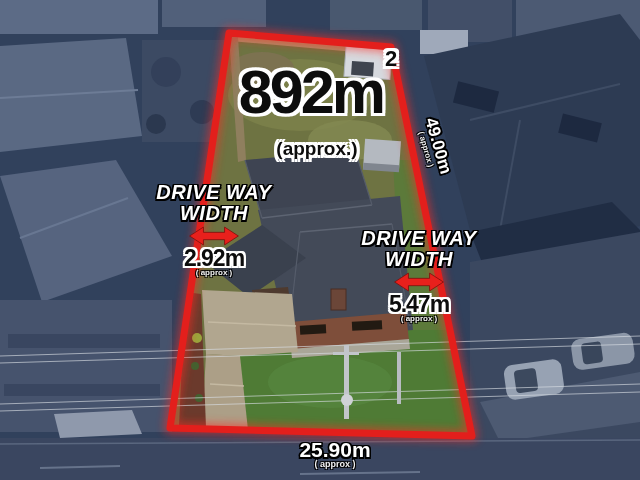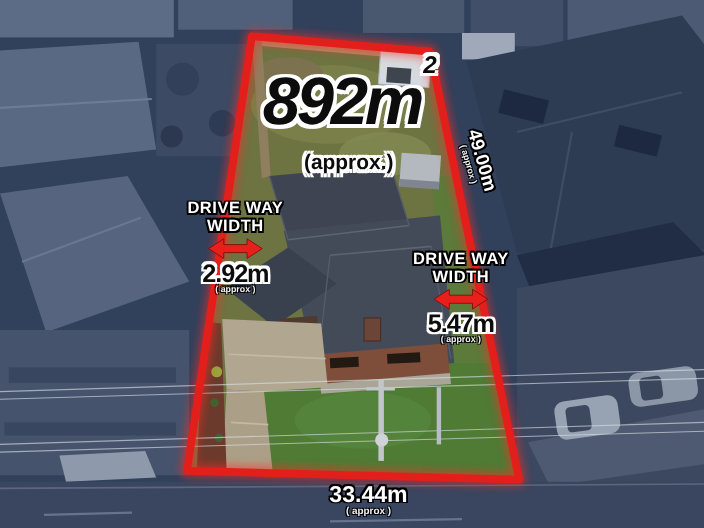--- a/index.html
+++ b/index.html
@@ -25,27 +25,27 @@
   .ob{
     color:#fff;font-weight:800;
     text-shadow:-1.5px -1.5px 0 #000,1.5px -1.5px 0 #000,-1.5px 1.5px 0 #000,1.5px 1.5px 0 #000,
                 -1.5px 0 0 #000,1.5px 0 0 #000,0 -1.5px 0 #000,0 1.5px 0 #000;
   }
   .ob-sm{
     color:#f2f2f2;font-weight:700;
     text-shadow:-1px -1px 0 #000,1px -1px 0 #000,-1px 1px 0 #000,1px 1px 0 #000;
   }
   #area-label{left:212px;top:64px;width:210px;}
-  .area-value{font-size:61px;letter-spacing:-3px;line-height:0.95;font-style:italic;}
+  .area-value{font-size:61px;letter-spacing:-3px;line-height:0.95;}
   .area-value sup{font-size:22px;letter-spacing:0;position:relative;top:-26px;left:2px;}
   .area-approx{font-size:19px;letter-spacing:0px;margin-top:17px;}
   .dw{width:128px;}
   #dw-left{left:150px;top:182px;}
   #dw-right{left:355px;top:228px;}
-  .dw-label{font-size:15px;letter-spacing:.5px;}
+  .dw-label{font-size:20px;letter-spacing:.5px;font-style:italic;}
   .dw-arrow{display:block;margin:1px auto 0;width:52px;height:22px;}
   .dw-value{font-size:23px;letter-spacing:-1px;margin-top:-1px;}
   .dw-approx{font-size:8px;margin-top:-1px;}
   #depth-label{left:374px;top:134px;width:120px;transform:rotate(74deg);}
   .depth-value{font-size:17px;letter-spacing:0;}
   .depth-approx{font-size:8px;}
   #frontage-label{left:281px;top:439px;width:108px;}
   .front-value{font-size:21px;}
   .front-approx{font-size:9px;margin-top:-1px;}
 </style>
@@ -210,17 +210,17 @@
     <div class="dw-value ow">5.47m</div>
     <div class="dw-approx ob-sm">( approx )</div>
   </div>
 
   <div id="depth-label" class="anno">
     <div class="depth-value ob">49.00m</div>
     <div class="depth-approx ob-sm">( approx )</div>
   </div>
 
   <div id="frontage-label" class="anno">
-    <div class="front-value ob">33.44m</div>
+    <div class="front-value ob">25.90m</div>
     <div class="front-approx ob-sm">( approx )</div>
   </div>
 
 </div>
 
 </body></html>

